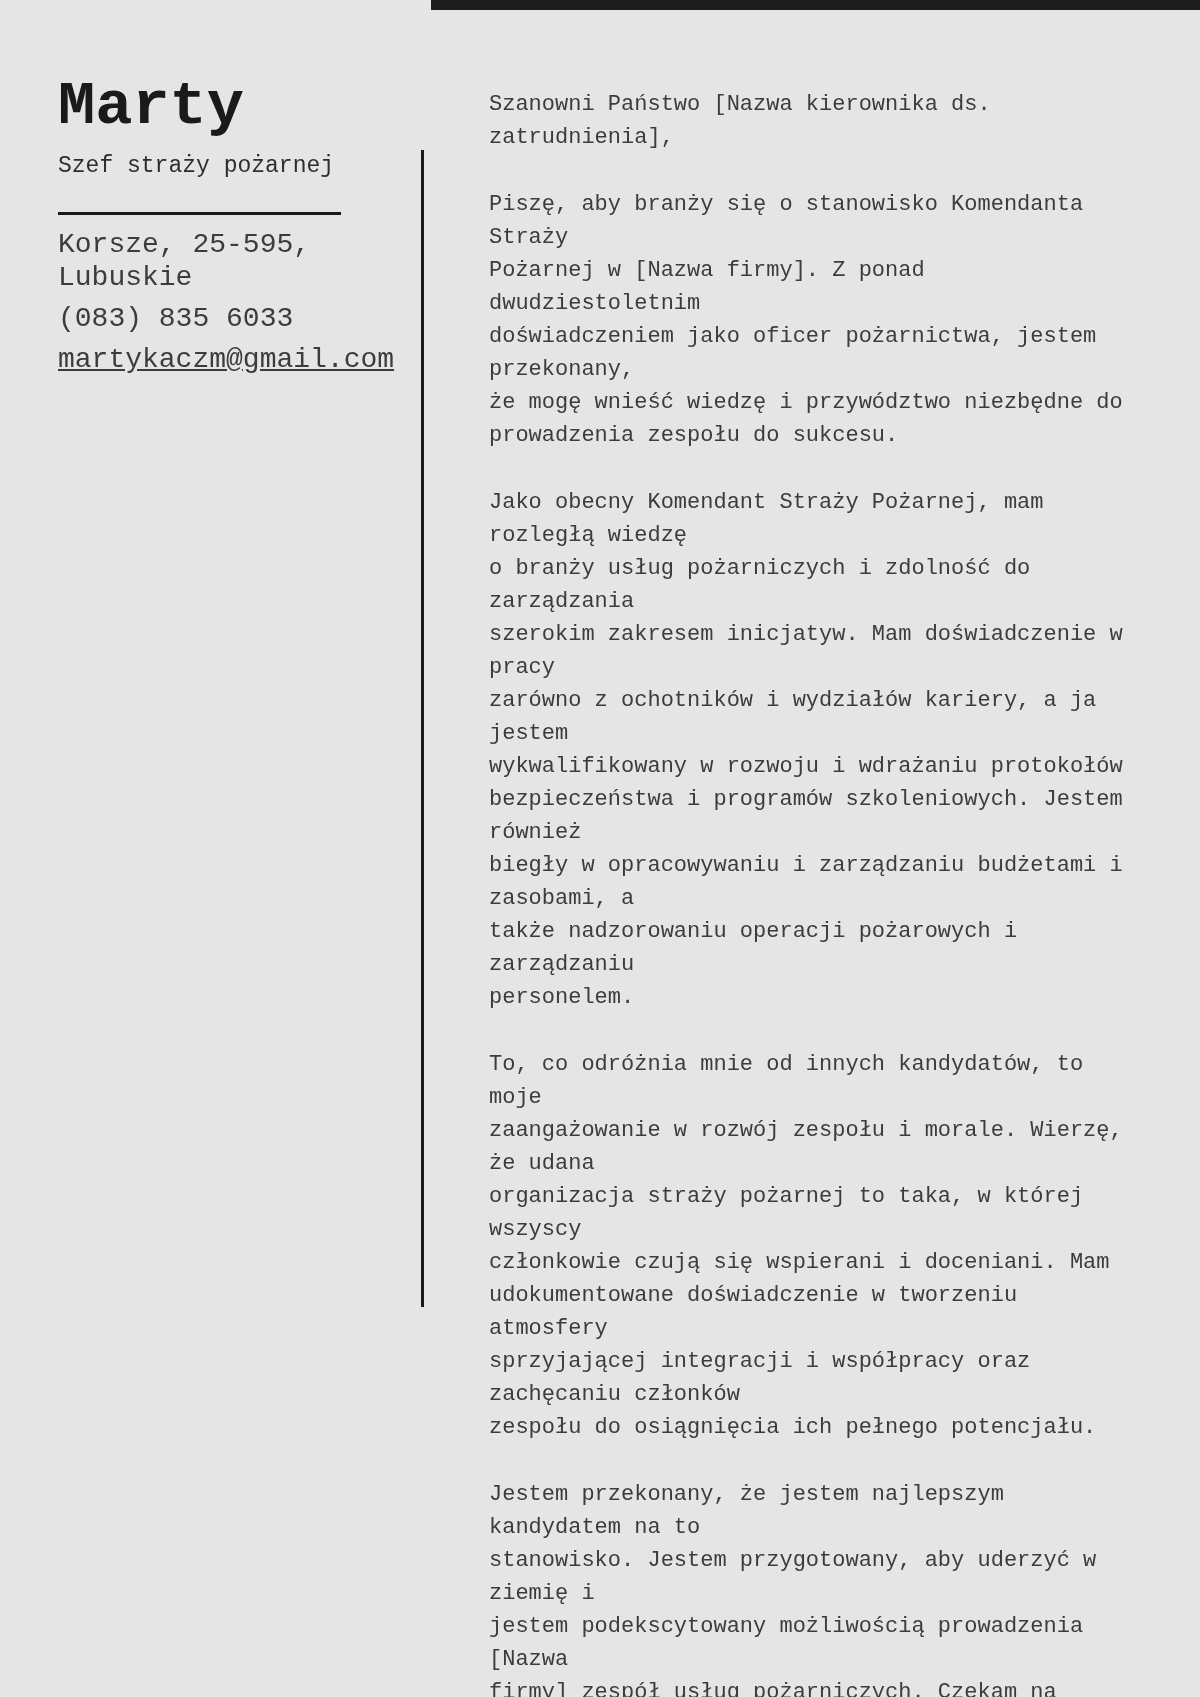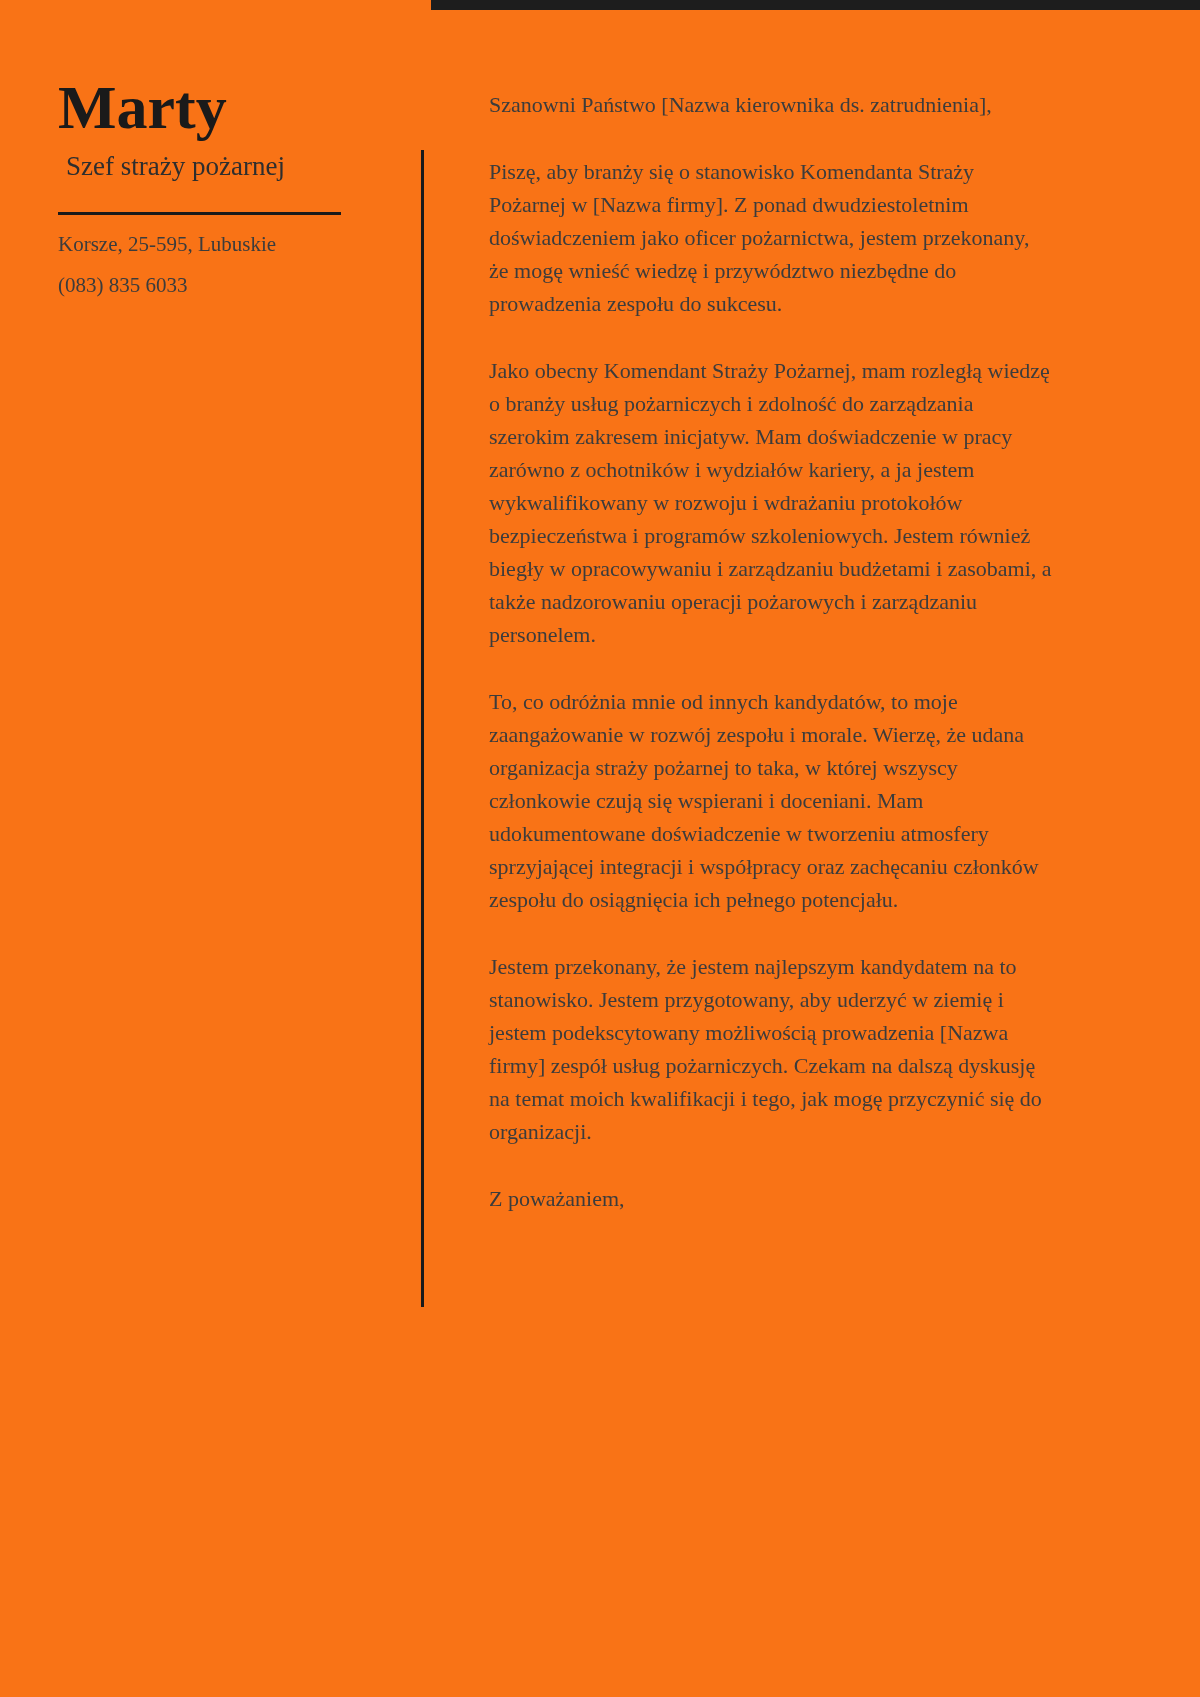--- a/index.html
+++ b/index.html
@@ -1,28 +1,28 @@
 <!DOCTYPE html>
 <html><head>
 <meta charset="utf-8">
 <style>
   html,body{margin:0;padding:0;background:#ffffff;}
   .page{
-    position:relative;width:1200px;height:1697px;background:#f97316;
-    font-family:Liberation Serif, serif;overflow:hidden;
+    position:relative;width:1200px;height:1697px;background:#e5e5e5;
+    font-family:Liberation Mono, monospace;overflow:hidden;
   }
   .topbar{position:absolute;left:431px;top:0;width:769px;height:10px;background:#1d1d1d;}
   
   .sidebar{position:absolute;left:58px;top:77px;width:310px;}
   .name{margin:0;font-size:62px;line-height:60px;font-weight:700;color:#1a1a1a;}
   .name .last{display:block;font-weight:400;}
-  .job-title{margin:13px 0 0 8px;font-size:27px;line-height:33px;color:#2e2e2e;}
+  .job-title{margin:13px 0 0 0;font-size:23px;line-height:33px;color:#2e2e2e;}
   .divider{margin:29px 0 0 0;border:none;width:283px;height:3px;background:#1a1a1a;}
   .contact-heading{margin:32px 0 0 0;font-size:25px;line-height:33px;font-weight:700;color:#1f1f1f;}
-  .contact-line{display:block;margin:8px 0 0 0;font-size:21px;line-height:33px;color:#3c3c3c;}
+  .contact-line{display:block;margin:8px 0 0 0;font-size:28px;line-height:33px;color:#3c3c3c;}
   .contact-line.first{margin-top:13px;}
   .email{text-decoration:underline;color:#3c3c3c;cursor:pointer;}
   
   .vrule{position:absolute;left:421px;top:150px;width:3px;height:1157px;background:#1a1a1a;}
   
   .letter{position:absolute;left:489px;top:88px;width:650px;
     font-size:22px;line-height:33px;color:#3c3c3c;}
   .letter p{margin:0 0 34px 0;white-space:pre-line;}
   .letter p.closing{margin-bottom:84px;}
   .letter p.signature{margin-bottom:0;}
@@ -35,20 +35,21 @@
   <div class="topbar"></div>
 
   <aside class="sidebar">
     <h1 class="name">
       <span class="first">Marty</span>
     </h1>
     <div class="job-title">Szef straży pożarnej</div>
     <hr class="divider">
     <div class="contact-line first">Korsze, 25-595, Lubuskie</div>
     <div class="contact-line">(083) 835 6033</div>
+    <a class="contact-line email">martykaczm@gmail.com</a>
   </aside>
 
   <div class="vrule"></div>
 
   <main class="letter">
     <p class="greeting">Szanowni Państwo [Nazwa kierownika ds. zatrudnienia],</p>
     <p>Piszę, aby branży się o stanowisko Komendanta Straży
 Pożarnej w [Nazwa firmy]. Z ponad dwudziestoletnim
 doświadczeniem jako oficer pożarnictwa, jestem przekonany,
 że mogę wnieść wiedzę i przywództwo niezbędne do

